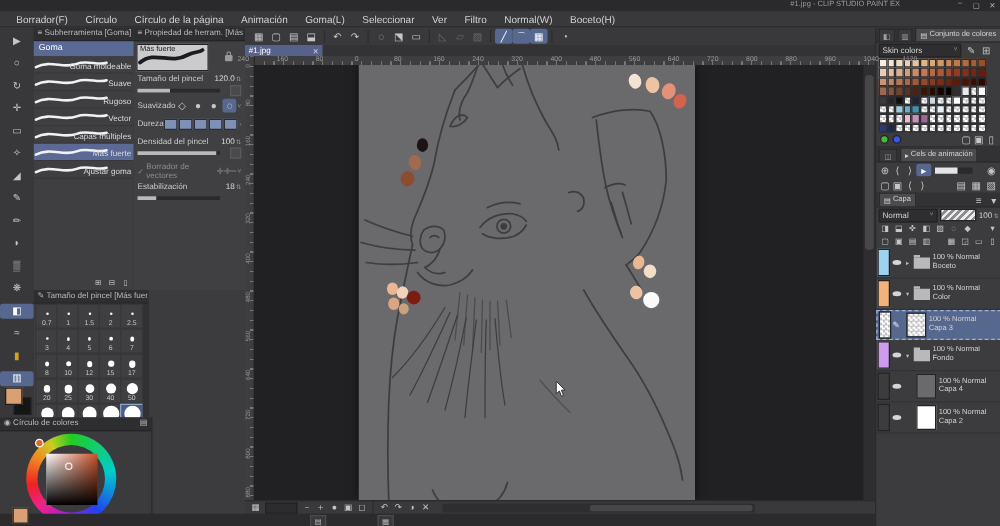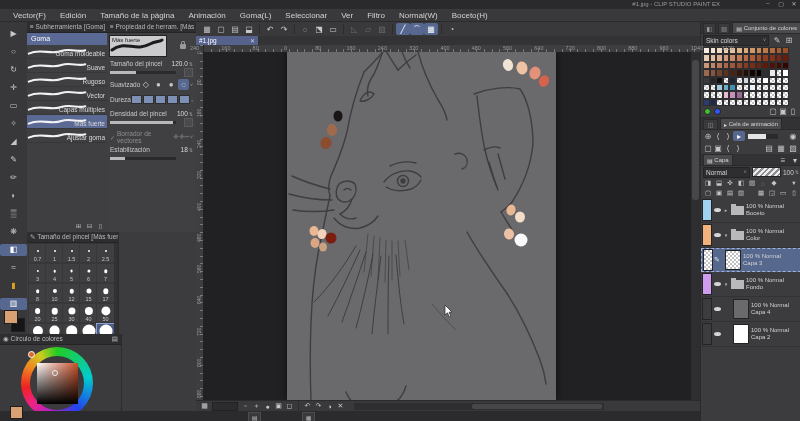--- a/index.html
+++ b/index.html
@@ -117,23 +117,23 @@
 <body>
 
 <div class="abs" id="titlebar">
   <span class="abs" id="title-text">#1.jpg - CLIP STUDIO PAINT EX</span>
   <span class="abs winbtn" style="right:26px">–</span>
   <span class="abs winbtn" style="right:13px">▢</span>
   <span class="abs winbtn" style="right:0">✕</span>
 </div>
 
 <div class="abs" id="menubar">
-    <div class="mitem">Vector(F)</div>
-    <div class="mitem">Edición</div>
-    <div class="mitem">Tamaño de la página</div>
+    <div class="mitem">Borrador(F)</div>
+    <div class="mitem">Círculo</div>
+    <div class="mitem">Círculo de la página</div>
     <div class="mitem">Animación</div>
     <div class="mitem">Goma(L)</div>
     <div class="mitem">Seleccionar</div>
     <div class="mitem">Ver</div>
     <div class="mitem">Filtro</div>
     <div class="mitem">Normal(W)</div>
     <div class="mitem">Boceto(H)</div>
   </div>
 
 <div class="abs" id="toolstrip">

